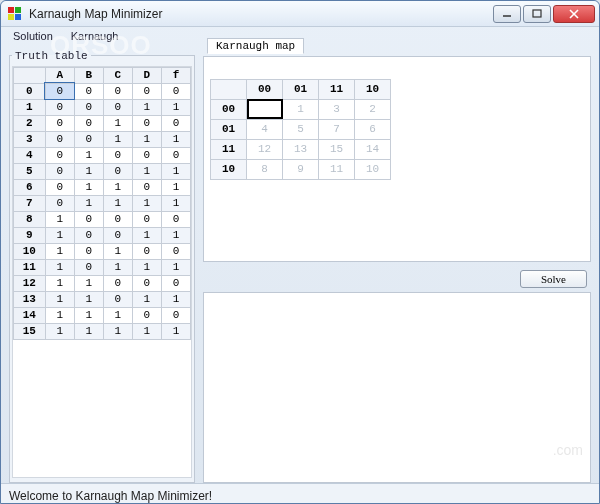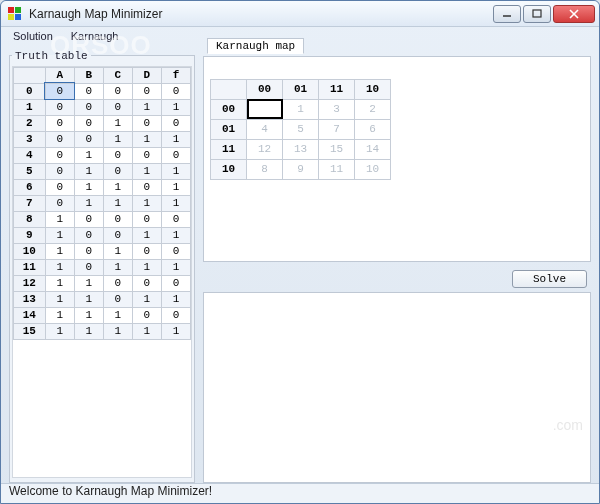--- a/index.html
+++ b/index.html
@@ -175,59 +175,59 @@
     text-align: center;
   }
   table.kmap th { background: #f2f5fa; font-weight: bold; }
   table.kmap td.sel { outline: 2px solid #000; outline-offset: -2px; }
   table.kmap td { color: #b6bfc9; }
   .solve-row {
     display: flex; justify-content: flex-end;
     padding: 8px 4px 4px 0;
   }
   button.solve {
-    font-family: Liberation Mono, monospace;
+    font-family: Liberation Serif, serif;
     font-size: 11px;
     padding: 2px 20px;
     border: 1px solid #8f9bab;
     border-radius: 3px;
     background: linear-gradient(#fdfefe,#e6ecf3);
   }
   .sol-label {
     font-family: "Courier New", monospace;
     padding: 0 0 2px 2px;
   }
   .solution-box {
     flex: 1;
     border: 1px solid #bfc8d4;
     background: #fff;
     min-height: 110px;
   }
   .statusbar {
     height: 22px;
     border-top: 1px solid #c0ccda;
     background: #eef3f9;
-    display: flex; align-items: flex-start;
+    display: flex; align-items: flex-end;
     padding: 0 8px;
     font-size: 12px;
     color: #222;
   }
   .watermark {
     position: absolute;
     top: 30px; left: 50px;
     font-size: 26px;
     color: rgba(255,255,255,0.55);
     font-weight: bold;
     letter-spacing: 1px;
     pointer-events: none;
     font-family: Arial, sans-serif;
   }
   .watermark2 {
     position: absolute;
-    right: 16px; top: 371px;
+    right: 16px; top: 396px;
     font-size: 14px;
     color: rgba(120,120,120,0.18);
     font-family: Arial,sans-serif;
     pointer-events: none;
   }
   ::-webkit-scrollbar { width: 16px; }
   ::-webkit-scrollbar-track { background: #eef2f8; }
   ::-webkit-scrollbar-thumb { background: #cfd8e4; border:1px solid #b5c0cf; }
 </style>
 </head>

